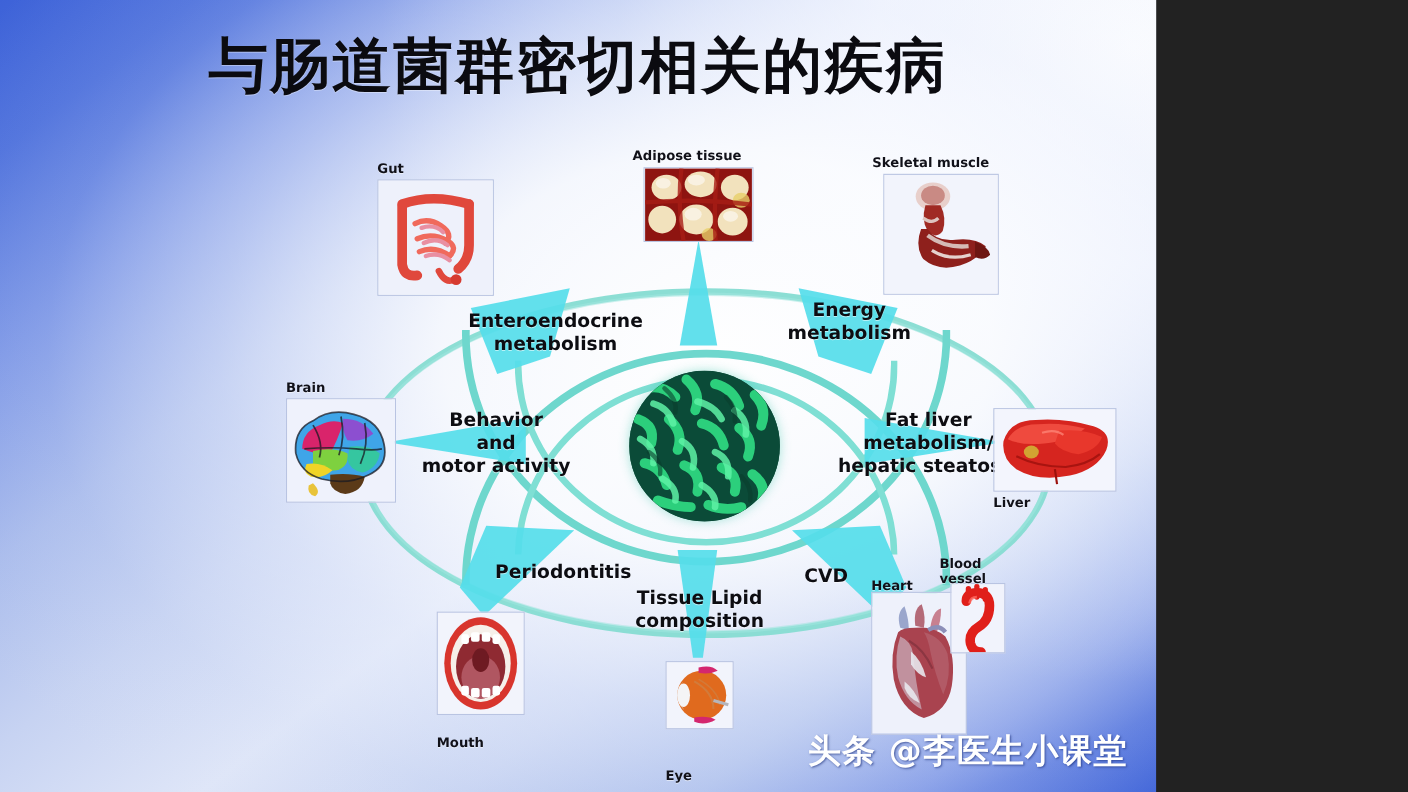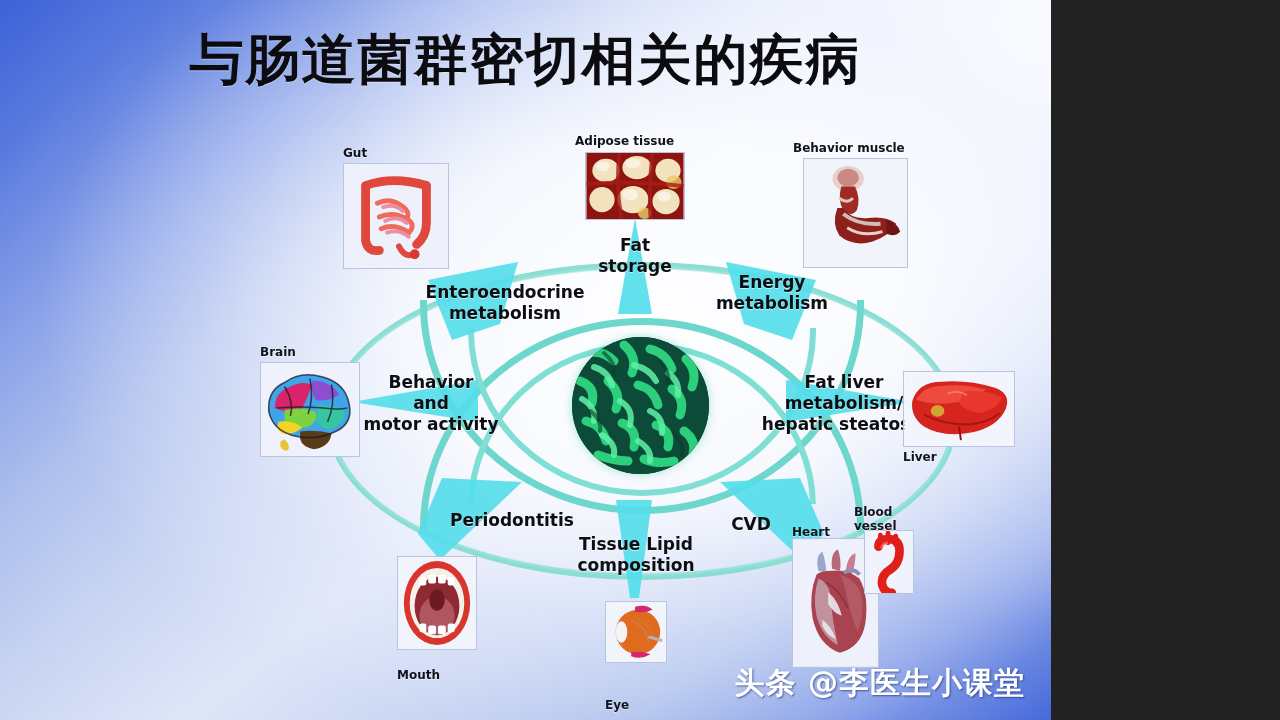--- a/index.html
+++ b/index.html
@@ -287,27 +287,25 @@
 
   <div class="arrow" style="left:708px; top:478px;">
     <svg width="116" height="84" viewBox="0 0 116 84">
       <polygon points="12,4 92,0 116,56 94,82" fill="#55ddea" opacity="0.92"></polygon>
     </svg>
   </div>
 
   <div class="flow-label" style="left:410px; top:282px; width:190px;">Enteroendocrine
 metabolism</div>
 
-  <div class="flow-label" style="left:582px; top:235px; width:106px;">Fat
-storage</div>
 
   <div class="flow-label" style="left:708px; top:272px; width:128px;">Energy
 metabolism</div>
 
-  <div class="flow-label" style="left:358px; top:372px; width:146px;">Behavior
+  <div class="flow-label" style="left:378px; top:372px; width:146px;">Behavior
 and
 motor activity</div>
 
   <div class="flow-label" style="left:756px; top:372px; width:176px;">Fat liver
 metabolism/
 hepatic steatosis</div>
 
   <div class="flow-label" style="left:448px; top:510px; width:128px;">Periodontitis</div>
 
   <div class="flow-label" style="left:572px; top:534px; width:128px;">Tissue Lipid
@@ -375,21 +373,21 @@
       <ellipse cx="45" cy="20" rx="16" ry="13" fill="#e8cfcb"></ellipse>
       <ellipse cx="45" cy="19" rx="11" ry="9" fill="#c98a84"></ellipse>
       <path d="M38 28 Q34 42 40 52 Q48 60 54 52 Q58 40 52 28 Z" fill="#a02a24"></path>
       <path d="M34 50 Q28 66 36 78 Q50 90 70 84 Q88 78 94 66 Q84 58 66 60 Q48 62 40 50 Z" fill="#8e201c"></path>
       <path d="M40 56 Q56 68 78 66" stroke="#d5bbb6" stroke-width="4" fill="none"></path>
       <path d="M44 70 Q60 80 80 74" stroke="#e5d2ce" stroke-width="3" fill="none"></path>
       <path d="M36 40 Q44 46 50 40" stroke="#ddc4bf" stroke-width="3" fill="none"></path>
       <path d="M84 62 Q96 66 98 74 Q92 80 84 76 Z" fill="#6e1612"></path>
     </svg>
   </div>
-  <div class="organ-cap" style="left:793px; top:141px; width:126px;">Behavior muscle</div>
+  <div class="organ-cap" style="left:793px; top:141px; width:126px;">Skeletal muscle</div>
 
   <div class="thumb" style="left:260px; top:362px; width:100px; height:95px;">
     <svg viewBox="0 0 100 95">
       <rect width="100" height="95" fill="#eff2fc"></rect>
       <path d="M8 50 Q6 28 24 20 Q40 8 62 14 Q86 20 90 42 Q94 62 76 70 Q56 80 32 74 Q12 68 8 50 Z" fill="#3fa5e8"></path>
       <path d="M14 46 Q14 30 30 24 Q42 18 52 22 Q46 40 40 50 Q28 52 14 46 Z" fill="#d9246b"></path>
       <path d="M52 18 Q70 18 80 32 Q70 40 56 38 Q50 28 52 18 Z" fill="#8c4fd0"></path>
       <path d="M24 48 Q42 44 56 50 Q58 62 46 66 Q32 68 24 60 Z" fill="#7ed13f"></path>
       <path d="M58 44 Q76 42 86 50 Q84 64 70 68 Q58 66 56 56 Z" fill="#35c6a0"></path>
       <path d="M18 60 Q32 58 42 66 Q34 74 22 72 Q14 68 18 60 Z" fill="#f0d427"></path>

